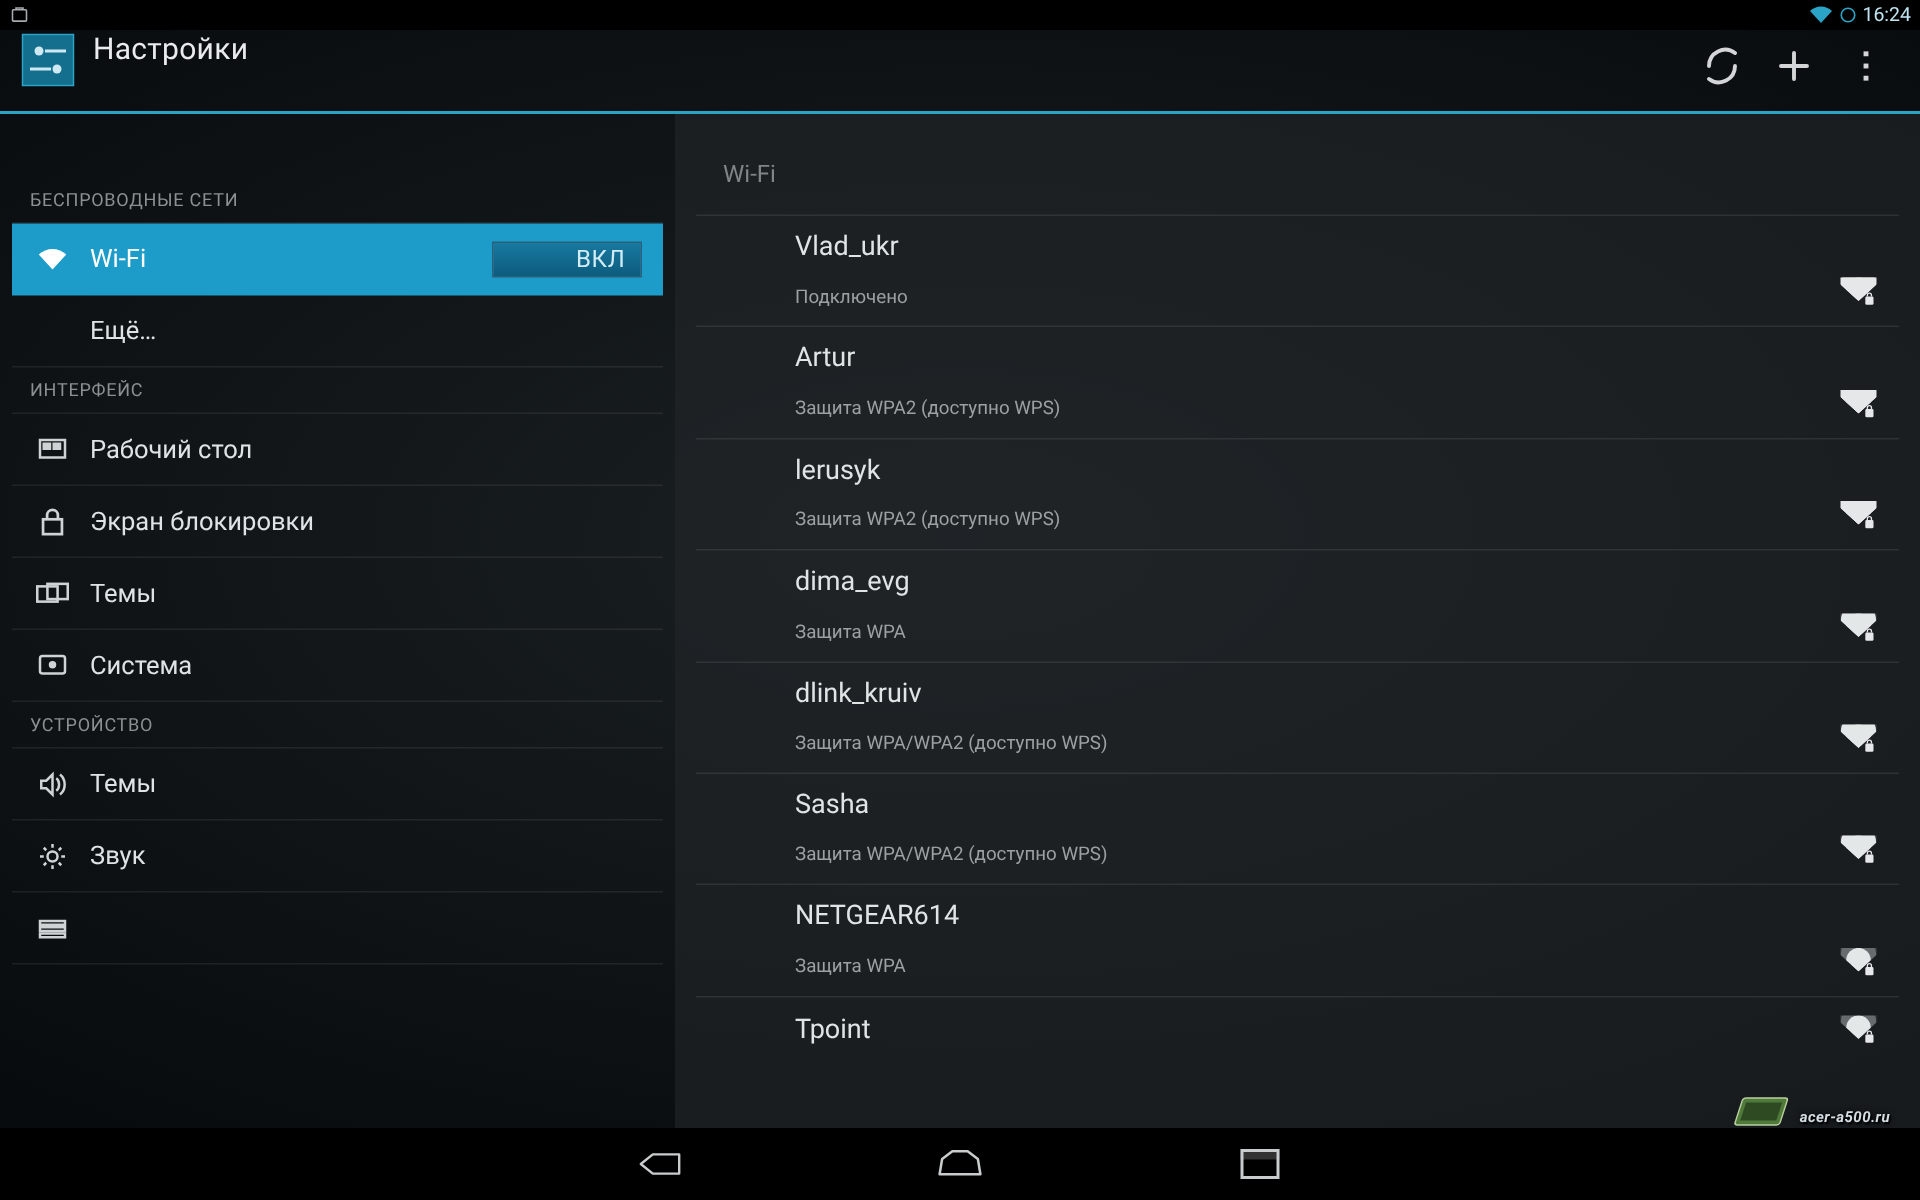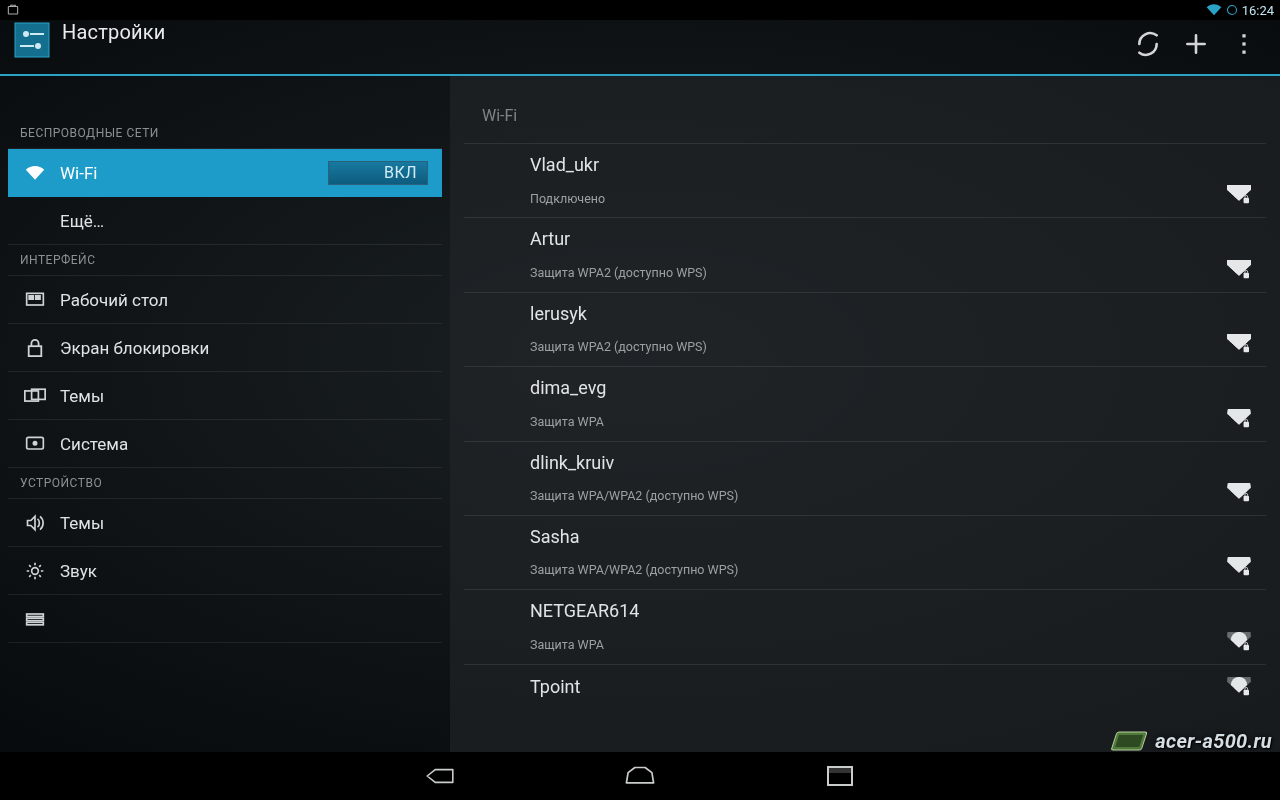--- a/index.html
+++ b/index.html
@@ -41,21 +41,21 @@
   .wifi-row .wtext{flex:1}
   .wifi-row .wname{font-size:18px;color:#e1e4e5;line-height:1.25}
   .wifi-row .wsub{font-size:12.5px;color:#9ba0a2;line-height:1.35;margin-top:14px}
   .wifi-row .sig{width:30px;height:24px;display:flex;align-items:center;justify-content:center;color:#e5e7e8}
   .wifi-row .sig svg{display:block}
 
   
   .navbar{height:48px;background:#000;display:flex;align-items:center;justify-content:center;gap:160px}
   .navbar .nav-btn{width:40px;height:40px;display:flex;align-items:center;justify-content:center;color:#c9cccd}
 
-  .watermark{position:absolute;right:8px;bottom:46px;font-size:20px;font-style:italic;font-weight:700;color:#d5dee4;text-shadow:0 0 4px #000,1px 1px 1px #000;letter-spacing:.3px}
+  .watermark{position:absolute;right:20px;bottom:46px;font-size:10px;font-style:italic;font-weight:700;color:#d5dee4;text-shadow:0 0 4px #000,1px 1px 1px #000;letter-spacing:.3px}
   .watermark .tab{width:44px;height:28px;display:inline-block;vertical-align:-6px;margin-right:2px}
 </style>
 </head>
 <body>
 
 <div class="screen">
 
   <div class="statusbar">
     <div class="sb-left">
       <span>

